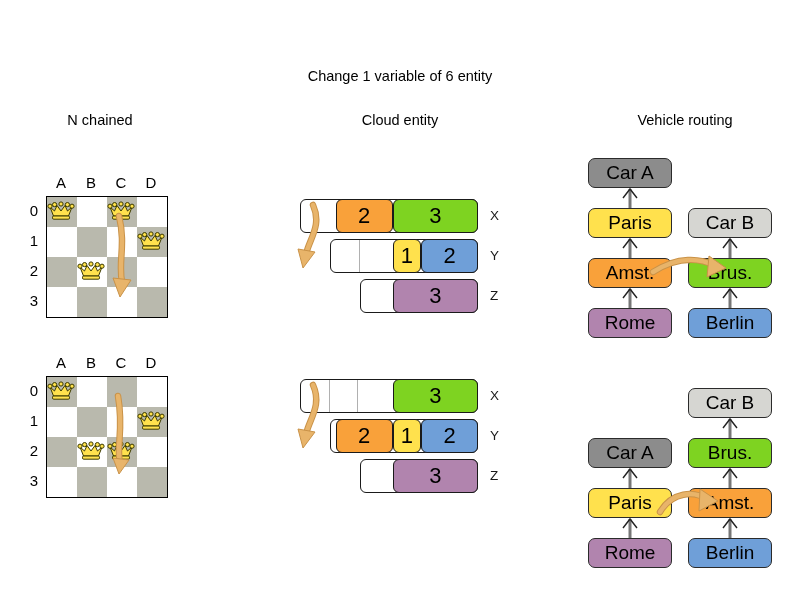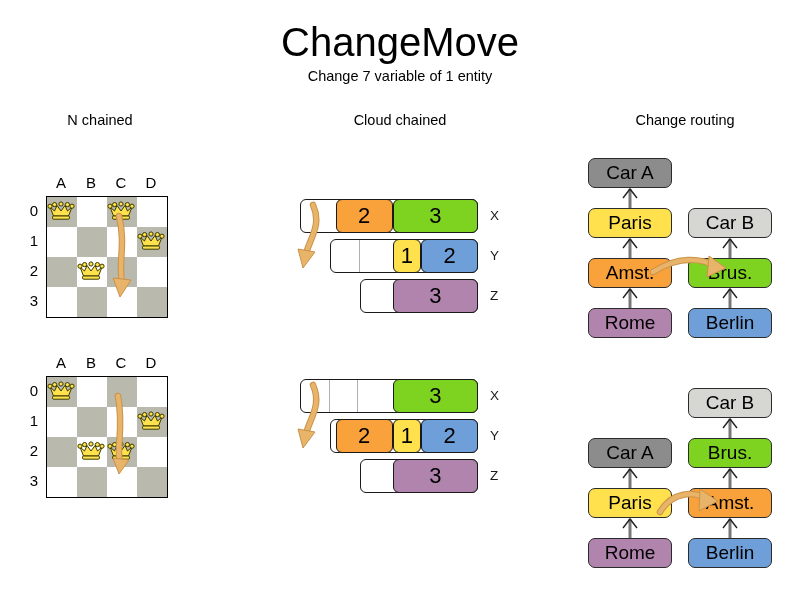--- a/index.html
+++ b/index.html
@@ -69,27 +69,26 @@
     font-size:19px;line-height:27px;text-align:center;color:#000;
   }
 
   svg.overlay{position:absolute;left:0;top:0;width:800px;height:600px;pointer-events:none;}
 </style>
 </head>
 <body>
 
 <div class="root">
 
-  <div class="title">ChangeMove</div>
-  <div class="subtitle">Change 7 variable of 1 entity</div>
+  <div class="subtitle">Change 1 variable of 6 entity</div>
 
   <div class="col-head" id="head-queens">N chained</div>
-  <div class="col-head" id="head-cloud">Cloud chained</div>
+  <div class="col-head" id="head-cloud">Cloud entity</div>
   <div class="col-head" id="head-vehicle">
-    <div>Change routing</div>
+    <div>Vehicle routing</div>
   </div>
 
   <div class="board-wrap" id="board-before" style="left:46px;top:196px;">
       <div class="board">
         <div class="cell dark" style="left: 0px; top: 0px;"></div>
         <div class="cell light" style="left: 30px; top: 0px;"></div>
         <div class="cell dark" style="left: 60px; top: 0px;"></div>
         <div class="cell light" style="left: 90px; top: 0px;"></div>
         <div class="cell light" style="left: 0px; top: 30px;"></div>
         <div class="cell dark" style="left: 30px; top: 30px;"></div>

